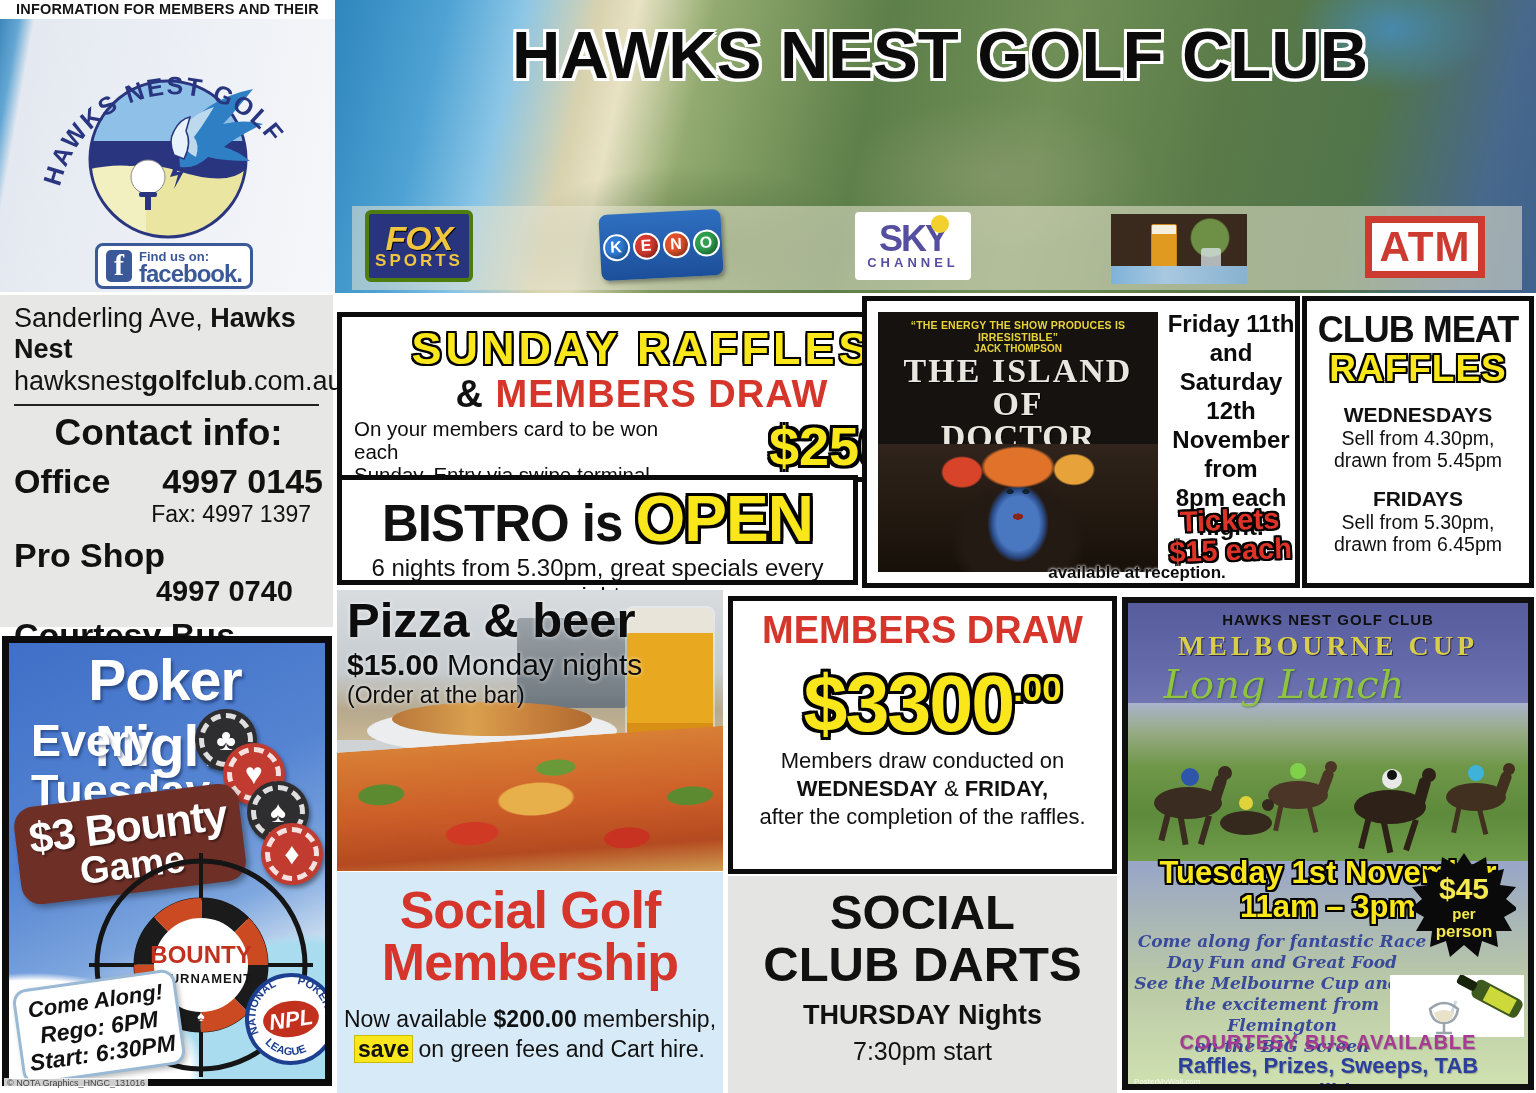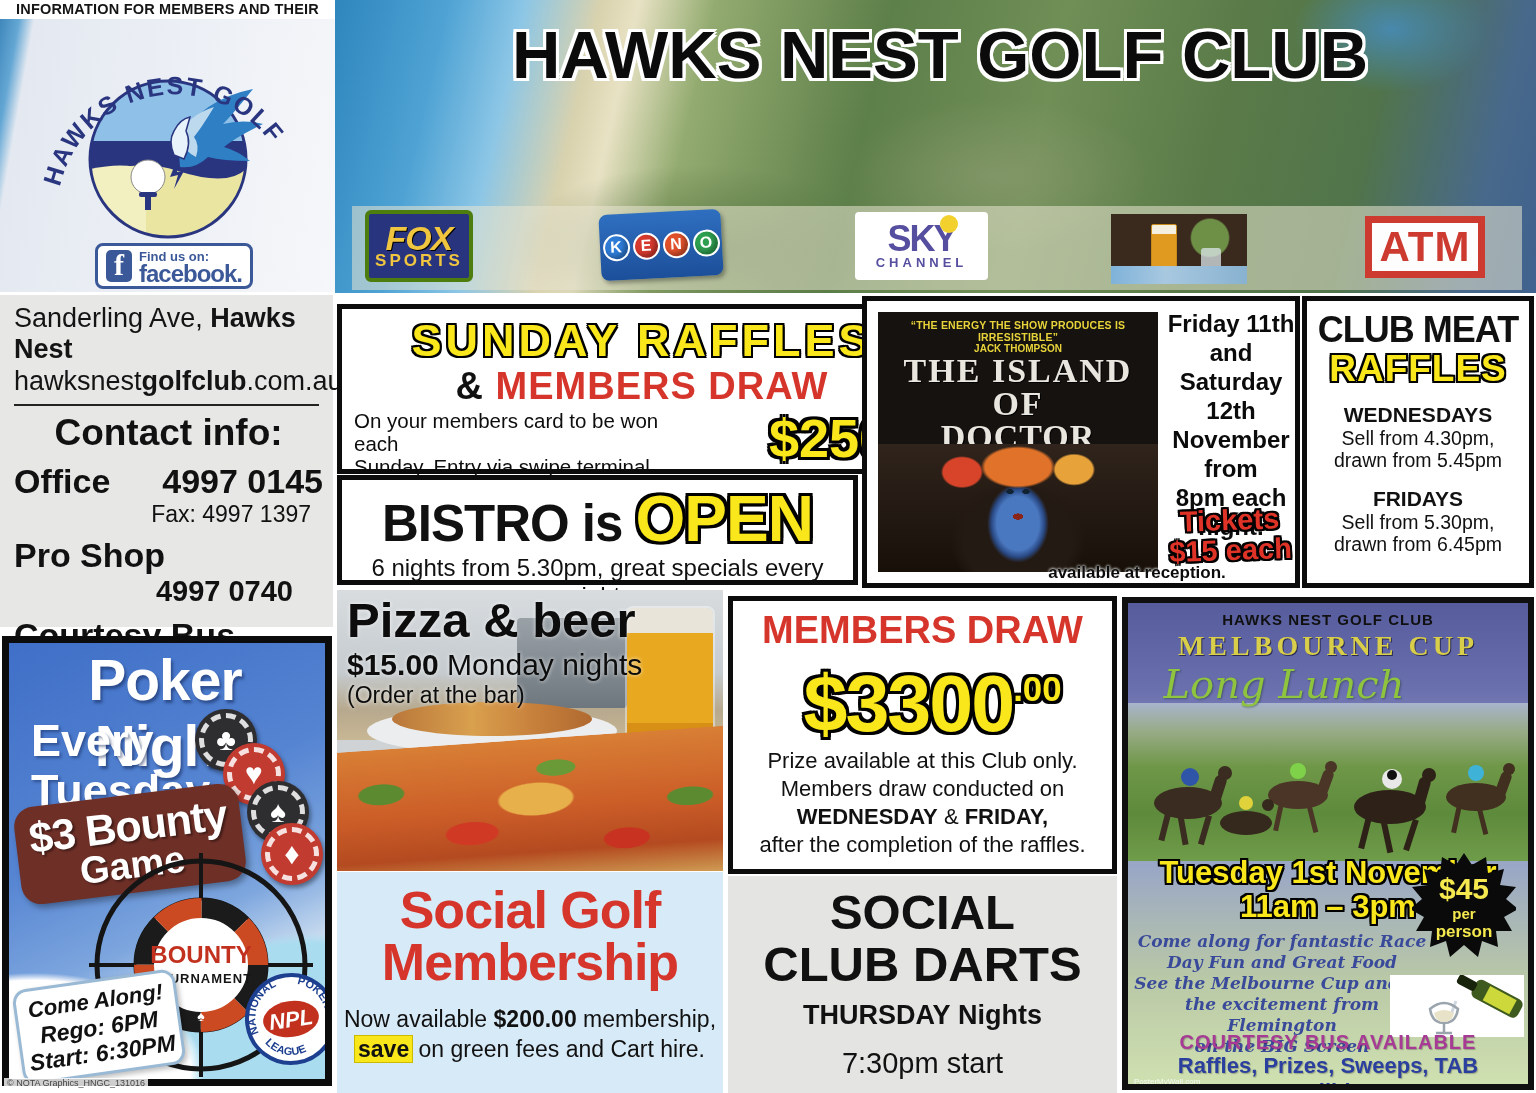--- a/index.html
+++ b/index.html
@@ -50,21 +50,21 @@
     text-shadow:1px 1px 0 #000; }
   .fox-bot { color:#f0c53f; font-size:17px; font-weight:bold; letter-spacing:3px; line-height:16px; }
 
   .keno { left:600px; top:212px; width:122px; height:66px; background:linear-gradient(180deg,#2f6fc0,#1c4f9a);
     border-radius:8px; transform:rotate(-3deg); box-shadow:2px 3px 4px rgba(0,0,0,.35);
     display:flex; align-items:center; justify-content:center; gap:3px; }
   .keno-ball { width:27px; height:27px; border-radius:50%; color:#fff; font-weight:bold; font-size:16px;
     display:flex; align-items:center; justify-content:center; border:2px solid #fff; box-shadow:inset -3px -3px 4px rgba(0,0,0,.3); }
   .kb0 { background:#2e7bd6; } .kb1 { background:#d63a2e; } .kb2 { background:#e0512b; } .kb3 { background:#2e9e4f; }
 
-  .sky { left:855px; top:212px; width:133px; height:68px; background:#fff; border-radius:4px;
+  .sky { left:855px; top:212px; width:116px; height:68px; background:#fff; border-radius:4px;
     display:flex; flex-direction:column; align-items:center; justify-content:center; }
   .sky-word { color:#564fa0; font-size:36px; font-weight:bold; letter-spacing:-2px; line-height:32px; position:relative; }
   .sky-sun { position:absolute; right:-2px; top:-8px; width:18px; height:18px; border-radius:50%; background:#f2d register:none; background:#f2d12e; }
   .sky-chan { color:#564fa0; font-size:13px; font-weight:bold; letter-spacing:4px; }
 
   .beer-pic { left:1111px; top:214px; width:136px; height:70px; background:#3a2a1e; overflow:hidden; }
   .beer-glass { position:absolute; left:40px; top:10px; width:26px; height:54px; background:linear-gradient(180deg,#f5efdf 0 18%,#e09a20 18% 100%); border-radius:2px 2px 4px 4px; border:1px solid #c8891c; }
   .beer-plant { position:absolute; right:14px; top:4px; width:46px; height:44px;
     background:radial-gradient(circle at 50% 45%, #6d8f46 0 55%, rgba(109,143,70,0) 60%); }
   .beer-vase { position:absolute; right:26px; top:34px; width:20px; height:26px; background:rgba(220,230,235,.75); border-radius:3px; }
@@ -110,21 +110,21 @@
     border-radius:14px; transform:rotate(-8deg); padding-top:6px; text-align:center; box-shadow:2px 3px 5px rgba(0,0,0,.25); }
   .come1 { font-size:22px; font-weight:bold; font-style:italic; letter-spacing:0; }
   .come2 { font-size:23px; font-weight:bold; font-style:italic; line-height:26px; }
   .npl-svg { left:236px; top:328px; }
   .copyright { left:4px; top:1078px; font-size:9px; color:#444; background:rgba(255,255,255,.8); padding:0 3px; z-index:5; }
 
   
   .panel { border:5px solid #0c0c0c; background:#fff; }
 
   
-  .sunday { left:337px; top:304px; width:610px; height:170px; }
+  .sunday { left:337px; top:312px; width:610px; height:170px; }
   .sr-title { margin-top:6px; text-align:center; font-size:45px; font-weight:bold; letter-spacing:4px; }
   .sr-sub { text-align:center; font-size:38px; font-weight:bold; letter-spacing:1px; line-height:38px; }
   .sr-body { position:absolute; left:12px; top:100px; width:330px; font-size:20.5px; line-height:23px; color:#0d0d0d; }
   .sr-prize { position:absolute; right:10px; top:98px; font-size:54px; font-weight:bold; }
   .sr-prize sup { font-size:55%; vertical-align:14px; }
 
   
   .bistro { left:337px; top:475px; width:521px; height:110px; }
   .bi-line { text-align:center; margin-top:2px; }
   .bi-black { font-size:51px; font-weight:bold; letter-spacing:-1px; }
@@ -200,21 +200,21 @@
   .sg-t { font-size:52px; font-weight:bold; color:#d6352b; line-height:52px; letter-spacing:-1px; }
   .sg-t1 { margin-top:12px; }
   .sg-body { font-size:23px; margin-top:16px; line-height:30px; }
   .sg-save { background:#f9e71c; font-weight:bold; padding:0 3px; box-shadow:0 0 0 1px #caba00; }
 
   
   .darts { left:728px; top:876px; width:389px; height:217px; background:#e4e4e2; text-align:center; }
   .dt-t { font-size:49px; font-weight:bold; line-height:52px; letter-spacing:0px; }
   .dt-t1 { margin-top:10px; }
   .dt-sub { font-size:27px; margin-top:10px; }
-  .dt-time { font-size:29px; margin-top:16px; }
+  .dt-time { font-size:25px; margin-top:6px; }
 
   
   .mel { left:1122px; top:597px; width:412px; height:493px; border:6px solid #101010; overflow:hidden;
     background:linear-gradient(180deg,#565c9c 0%,#6a6fae 18%,#8a92bc 30%,#9aa7c6 55%,#b9c8a6 78%,#cfe0b0 100%); }
   .mel-club { margin-top:8px; text-align:center; font-size:15px; font-weight:bold; color:#101010; letter-spacing:1px; }
   .mel-title { text-align:center; font-size:28px; font-weight:bold; color:#d8ce4a; letter-spacing:4px;
     font-family:"Liberation Serif",serif; text-shadow:1px 1px 0 #2a2a55; margin-top:2px; }
   .mel-script { position:absolute; left:6px; top:58px; width:300px; text-align:center; font-size:40px; font-style:italic;
     color:#8fc43f; font-family:"DejaVu Serif",serif; text-shadow:1px 1px 2px rgba(20,40,20,.4); z-index:3; }
   .mel-photo { position:absolute; left:0; top:100px; width:100%; height:158px;
@@ -444,21 +444,20 @@
     <div class="pz-main"></div>
     <div class="pz-title">Pizza &amp; beer</div>
     <div class="pz-price"><span class="b">$15.00</span><span> Monday nights</span></div>
     <div class="pz-note">(Order at the bar)</div>
   </div>
 
   <div class="abs panel members">
     <div class="md-title red">MEMBERS DRAW</div>
     <div class="md-amount yellow olk3"><span>$3300</span><sup>.00</sup></div>
     <div class="md-body">
-      <div>Prize available at this Club only.</div>
       <div>Members draw conducted on</div>
       <div><span class="b">WEDNESDAY</span><span> &amp; </span><span class="b">FRIDAY,</span></div>
       <div>after the completion of the raffles.</div>
     </div>
   </div>
 
   <div class="abs sgolf">
     <div class="sg-t sg-t1">Social Golf</div>
     <div class="sg-t">Membership</div>
     <div class="sg-body">

